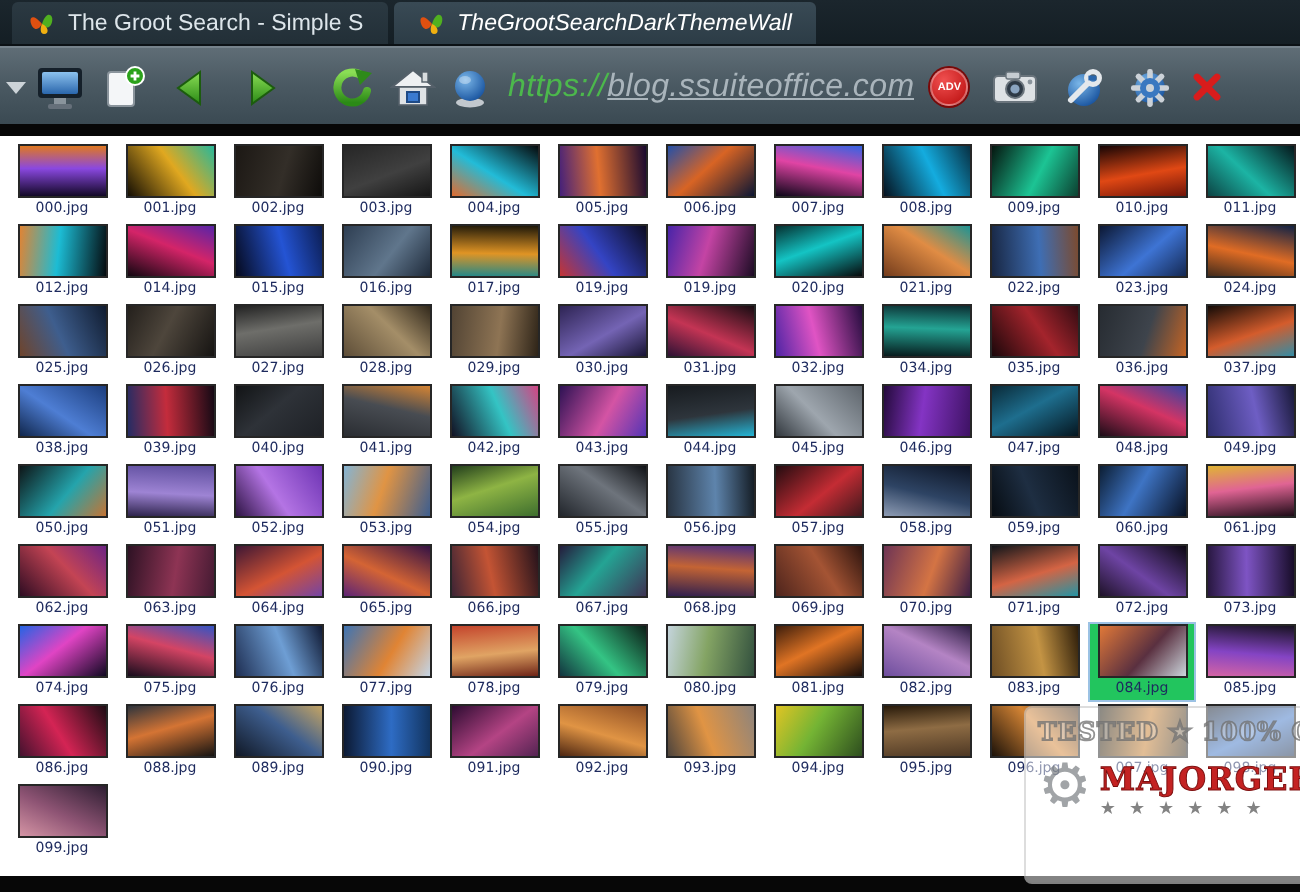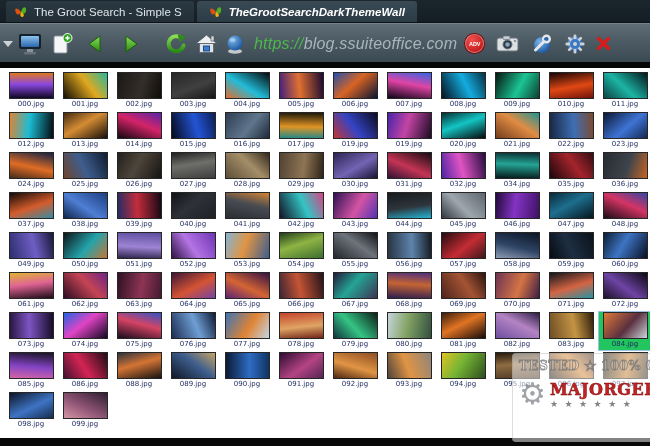--- a/index.html
+++ b/index.html
@@ -16,39 +16,39 @@
     border-bottom:1px solid #0b1115;
   }
   .tab{
     display:flex;align-items:center;gap:6px;padding:0 12px 0 8px;
     background:linear-gradient(#2b3942,#222f37);
     color:#dde5ea;font-size:11.5px;white-space:nowrap;
     border-radius:3px 3px 0 0;margin-top:1px;cursor:default;
   }
   .tab.active{
     background:linear-gradient(#394a55,#2c3c46);
-    color:#ffffff;font-weight:bold;font-style:italic;padding-left:12px;
+    color:#ffffff;font-weight:normal;font-style:italic;padding-left:12px;
   }
   .logo{display:inline-flex;width:14px;height:13px;}
   
   .toolbar{
     position:absolute;top:23px;left:0;right:0;height:39px;
     background:linear-gradient(#5f6d76 0%,#4b5a63 45%,#3a4952 100%);
     border-top:1px solid #76838c;border-bottom:1px solid #222b31;
     display:flex;align-items:center;
   }
   .tb{display:inline-flex;align-items:center;justify-content:center;flex:0 0 auto;}
   .caret{margin:0 4px 0 3px;}
   .btn{cursor:pointer;}
   .urlbox{
     margin-left:10px;font-style:italic;font-size:16px;letter-spacing:.2px;
     white-space:nowrap;overflow:hidden;max-width:226px;flex:0 1 auto;cursor:text;
   }
   .urlbox .scheme{color:#4cb84c;}
-  .urlbox .rest{color:#a9b4bb;}
+  .urlbox .rest{color:#a9b4bb;text-decoration:underline;}
   .adv{
     width:17px;height:17px;border-radius:50%;
     background:radial-gradient(circle at 35% 30%,#f05050,#b80c0c);
     border:1px solid #ffffff55;color:#fff;font-size:5.5px;font-weight:bold;
     display:flex;align-items:center;justify-content:center;
     margin-left:8px;box-shadow:0 0 0 1px #7a0808;cursor:pointer;
   }
   .sp8{width:8px;} .sp12{width:12px;} .sp16{width:16px;}
   .closex{margin-left:10px;margin-right:-4px;}
   
@@ -290,24 +290,20 @@
         </div>
         <div class="cell">
           <div class="thumb" style="background: linear-gradient(223deg, rgb(5, 24, 28) 0%, rgb(28, 180, 164) 55%, rgb(12, 68, 68) 100%);"></div>
           <div class="lbl">011.jpg</div>
         </div>
         <div class="cell">
           <div class="thumb" style="background: linear-gradient(276deg, rgb(5, 11, 15) 0%, rgb(28, 188, 212) 55%, rgb(224, 132, 52) 100%);"></div>
           <div class="lbl">012.jpg</div>
         </div>
         <div class="cell">
-          <div class="thumb" style="background: linear-gradient(329deg, rgb(23, 14, 7) 0%, rgb(212, 140, 52) 55%, rgb(68, 44, 20) 100%);"></div>
-          <div class="lbl">013.jpg</div>
-        </div>
-        <div class="cell">
           <div class="thumb" style="background: linear-gradient(22deg, rgb(18, 7, 16) 0%, rgb(212, 36, 104) 55%, rgb(88, 36, 168) 100%);"></div>
           <div class="lbl">014.jpg</div>
         </div>
         <div class="cell">
           <div class="thumb" style="background: linear-gradient(75deg, rgb(5, 9, 28) 0%, rgb(36, 84, 212) 55%, rgb(12, 30, 84) 100%);"></div>
           <div class="lbl">015.jpg</div>
         </div>
         <div class="cell">
           <div class="thumb" style="background: linear-gradient(128deg, rgb(46, 62, 82) 0%, rgb(96, 118, 140) 55%, rgb(30, 42, 58) 100%);"></div>
           <div class="lbl">016.jpg</div>

